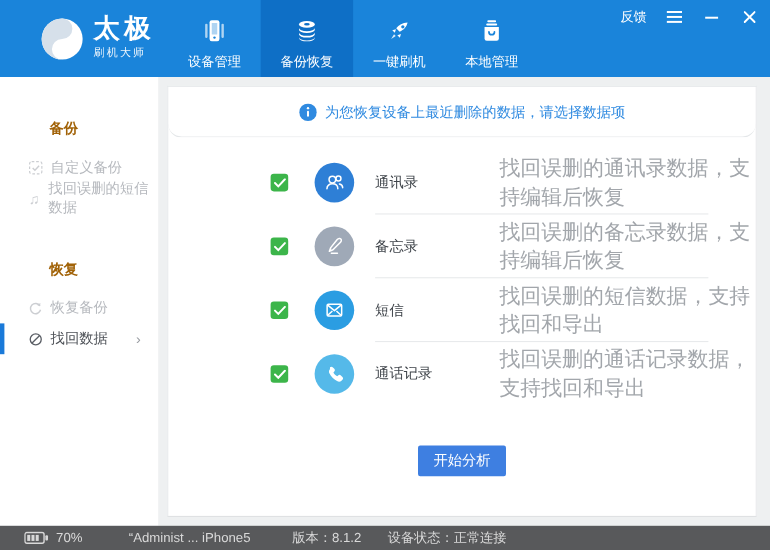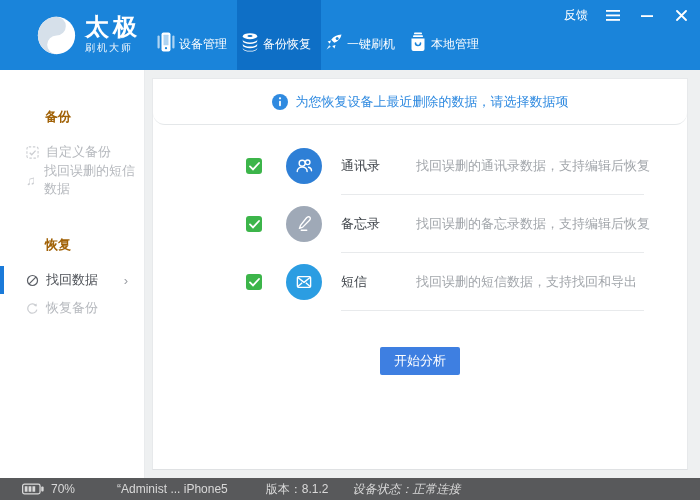--- a/index.html
+++ b/index.html
@@ -8,21 +8,21 @@
   .window { width:700px; height:500px; display:flex; flex-direction:column; }
 
   
   .header { height:70px; background:#1a84da; position:relative; display:flex; flex-shrink:0; }
   .logo { display:flex; align-items:center; margin-left:36px; }
   .logo-circle { width:41px; height:41px; }
   .logo-text { margin-left:8px; color:#fff; }
   .logo-title { font-size:24px; letter-spacing:4px; line-height:24px;font-weight:bold; }
   .logo-sub { font-size:10px; letter-spacing:2px; opacity:.92; margin-top:2px; }
   .tabs { display:flex; margin-left:12px; }
-  .tab { width:84px; height:70px; display:flex; flex-direction:row; align-items:center; justify-content:flex-start; padding-top:13px; cursor:pointer;text-align:center; }
+  .tab { width:84px; height:70px; display:flex; flex-direction:column; align-items:center; justify-content:flex-start; padding-top:13px; cursor:pointer;text-align:center; }
   .tab.active { background:#0e6fc6; }
   .tab .tab-icon { height:30px; display:flex; align-items:center; justify-content:center; }
   .tab .tab-label { color:#fff; font-size:12px; margin-top:5px; }
   .titlebar { position:absolute; top:7px; right:10px; display:flex; align-items:center; gap:16px; }
   .feedback { color:#fff; font-size:12px; cursor:pointer; }
   .tb-btn { width:18px; height:16px; display:flex; align-items:center; justify-content:center; cursor:pointer; }
 
   
   .body-row { display:flex; height:408px; flex-shrink:0; }
 
@@ -41,31 +41,31 @@
   .main { flex:1; background:#eef0f1; padding:8px 12px 0 7px; }
   .panel { background:#fff; height:392px; border:1px solid #e7e9eb; border-bottom:1px solid #dfe1e3; }
   .banner { height:46px; border-bottom:1px solid #e4e7e9; display:flex; align-items:center; justify-content:center; gap:8px;border-radius:12px; }
   .banner-text { font-size:13px; color:#2f8ae0; }
   .rows { margin-top:12px; }
   .data-row { height:58px; display:flex; align-items:center; padding-left:93px; position:relative; }
   .data-row:not(.last)::after { content:""; position:absolute; left:188px; right:43px; bottom:0; height:1px; background:#e8eaec; }
   .checkbox { width:16px; height:16px; border-radius:3px; display:flex; align-items:center; justify-content:center; cursor:pointer; flex-shrink:0; }
   .row-circle { width:36px; height:36px; border-radius:50%; margin-left:24px; display:flex; align-items:center; justify-content:center; flex-shrink:0; }
   .row-label { width:75px; margin-left:19px; font-size:13px; color:#3f444a; flex-shrink:0; }
-  .row-desc { font-size:13px; color:#a2a6ab; }
+  .row-desc { font-size:19px; color:#a2a6ab;margin-left:38px; }
   .btn-wrap { display:flex; justify-content:center; margin-top:36px; }
   .analyze-btn { width:80px; height:28px; border:none; border-radius:2px; color:#fff; font-size:13px; cursor:pointer; font-family:inherit; }
 
   
   .statusbar { height:22px; margin-top:auto; background:#58595b; display:flex; align-items:center; color:#d9d9d9; font-size:12px; padding-left:22px; flex-shrink:0; }
   .battery { margin-right:7px; display:flex; align-items:center; }
   .sb-batt-pct { margin-right:0; }
   .sb-device { margin-left:42px; }
   .sb-version { margin-left:38px; }
-  .sb-status { margin-left:24px;font-style:italic; }
+  .sb-status { margin-left:24px; }
 </style>
 </head>
 <body>
 
 <div class="window">
 
   <div class="header" style="background-color: rgb(26, 132, 218);">
     <div class="logo">
       <svg class="logo-circle" viewBox="0 0 44 44">
         <circle cx="22" cy="22" r="20" fill="#ffffff"></circle>
@@ -167,39 +167,39 @@
 
       <div class="side-item">
         <span class="s-icon">♫</span>
         <span>找回误删的短信数据</span>
       </div>
 
       <div class="side-gap"></div>
 
       <div class="side-section-title">恢复</div>
 
+      <div class="side-item">
+        <span class="s-icon">
+          <svg width="13" height="13" viewBox="0 0 14 14">
+            <path d="M11.7 8.2 a5 5 0 1 1 -0.6-3.8" fill="none" stroke="#ccced2" stroke-width="1.4"></path>
+            <path d="M11.6 1.6 l-0.4 3.2 -3-1.2 z" fill="#ccced2"></path>
+          </svg>
+        </span>
+        <span>恢复备份</span>
+      </div>
+
       <div class="side-item active">
         <span class="s-icon">
           <svg width="13" height="13" viewBox="0 0 14 14">
             <circle cx="7" cy="7" r="5.4" fill="none" stroke="#5b5f66" stroke-width="1.3"></circle>
             <path d="M3.4 10.6 L10.6 3.4" stroke="#5b5f66" stroke-width="1.3"></path>
           </svg>
         </span>
         <span>找回数据</span>
         <span class="chevron">›</span>
-      </div>
-
-      <div class="side-item">
-        <span class="s-icon">
-          <svg width="13" height="13" viewBox="0 0 14 14">
-            <path d="M11.7 8.2 a5 5 0 1 1 -0.6-3.8" fill="none" stroke="#ccced2" stroke-width="1.4"></path>
-            <path d="M11.6 1.6 l-0.4 3.2 -3-1.2 z" fill="#ccced2"></path>
-          </svg>
-        </span>
-        <span>恢复备份</span>
       </div>
     </div>
 
     <div class="main">
       <div class="panel">
 
         <div class="banner">
           <svg width="16" height="16" viewBox="0 0 16 16">
             <circle cx="8" cy="8" r="8" fill="#2f8ae0"></circle>
             <rect x="7.1" y="6.7" width="1.8" height="5.5" rx="0.9" fill="#fff"></rect>
@@ -254,20 +254,34 @@
               <svg width="22" height="22" viewBox="0 0 24 24">
                 <rect x="4.8" y="6.2" width="14.4" height="11.6" rx="1.2" fill="none" stroke="#fff" stroke-width="1.5"></rect>
                 <path d="M5.4 7 L12 12.4 L18.6 7" fill="none" stroke="#fff" stroke-width="1.5" stroke-linejoin="round"></path>
                 <path d="M5.4 17 L10 12.8 M18.6 17 L14 12.8" fill="none" stroke="#fff" stroke-width="1.5"></path>
               </svg>
             </span>
             <span class="row-label">短信</span>
             <span class="row-desc">找回误删的短信数据，支持找回和导出</span>
           </div>
 
+          <div class="data-row last">
+            <span class="checkbox" style="background-color: rgb(60, 181, 74);">
+              <svg width="11" height="9" viewBox="0 0 11 9">
+                  <path d="M1 4.4 L4 7.4 L10 1" fill="none" stroke="#fff" stroke-width="1.8" stroke-linecap="round"></path>
+                </svg>
+            </span>
+            <span class="row-circle" style="background-color: rgb(85, 185, 233);">
+              <svg width="22" height="22" viewBox="0 0 24 24">
+                <path d="M7.6 5.3 c.8-.8 2-.8 2.7 0 l1.6 1.6 c.8.8.8 2 0 2.7 l-.9.9 c.9 1.6 2.2 2.9 3.8 3.8 l.9-.9 c.8-.8 2-.8 2.7 0 l1.6 1.6 c.8.8.8 2 0 2.7 l-1 1 c-1 1-2.6 1.3-3.9.6 -3.5-1.8-6.3-4.6-8.1-8.1 -.7-1.3-.4-2.9.6-3.9 z" fill="#fff"></path>
+              </svg>
+            </span>
+            <span class="row-label">通话记录</span>
+            <span class="row-desc">找回误删的通话记录数据，支持找回和导出</span>
+          </div>
 
         </div>
 
         <div class="btn-wrap">
           <button class="analyze-btn" style="background-color: rgb(62, 127, 225);">开始分析</button>
         </div>
 
       </div>
     </div>
   </div>

